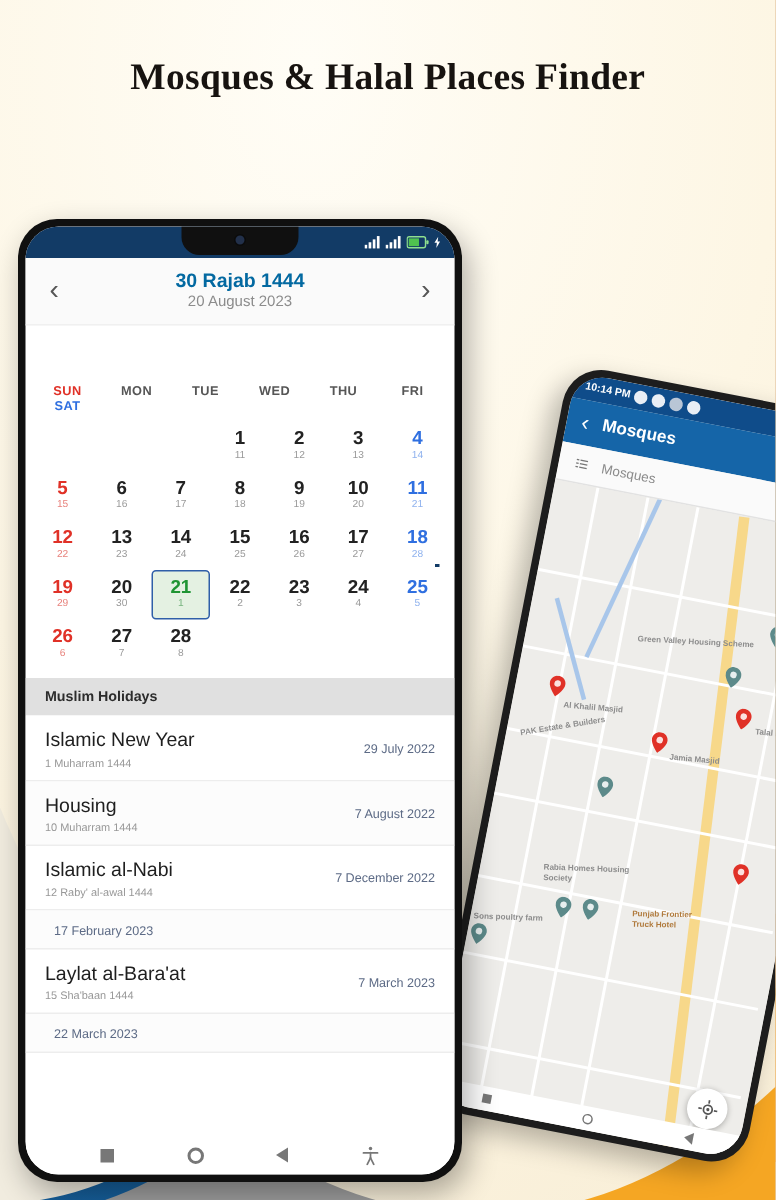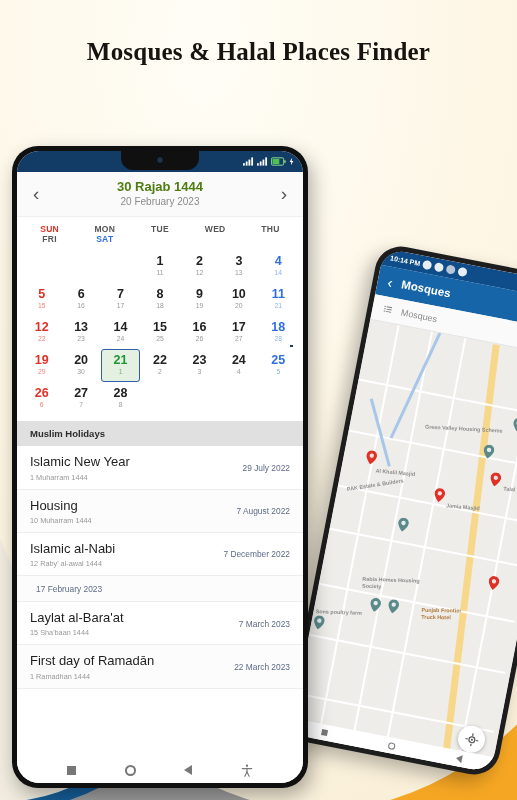--- a/index.html
+++ b/index.html
@@ -178,26 +178,26 @@
   }
   .circ-ic.dark { background: #b9c6d6; }
 
   .cal-header {
     display: flex; align-items: center; justify-content: space-between;
     padding: 7px 13px 8px; background: #fafafa; flex: 0 0 auto;
     border-bottom: 1px solid #f0f0f0;
   }
   .chev { font-size: 19px; color: #555; line-height: 1; padding: 0 3px; cursor: pointer; }
   .cal-header .mid { text-align: center; }
-  .cal-hijri { font-size: 13px; font-weight: bold; color: #4d7c0f; line-height: 1.25; }
+  .cal-hijri { font-size: 13px; font-weight: bold; color: #0369a1; line-height: 1.25; }
   .cal-greg { font-size: 10px; color: #8c8c8c; line-height: 1.3; }
 
   .weekdays {
-    display: grid; grid-template-columns: repeat(5, 1fr);
-    padding: 7px 5px 4px; flex: 0 0 auto;
+    display: grid; grid-template-columns: repeat(6, 1fr);
+    padding: 7px 5px 4px; flex: 0 0 auto; margin-top: 31px;
   }
   .weekdays div {
     text-align: center; font-size: 8.5px; font-weight: bold;
     color: #565656; letter-spacing: .3px;
   }
   .weekdays div.sun { color: #e03127; }
   .weekdays div.sat { color: #2f6fe0; }
 
   .grid {
     display: grid; grid-template-columns: repeat(7, 1fr);
@@ -435,21 +435,21 @@
           <svg width="5" height="9" viewBox="0 0 8 12">
               <path d="M5 0 L1 6.6h2.6L3 12 7 5.2H4.4z" fill="#fff"></path>
             </svg>
         </span>
       </div>
 
       <div class="cal-header">
         <span class="chev">‹</span>
         <span class="mid">
           <span class="cal-hijri" style="display:block">30 Rajab 1444</span>
-          <span class="cal-greg" style="display:block">20 February 2023</span>
+          <span class="cal-greg" style="display:block">20 August 2023</span>
         </span>
         <span class="chev">›</span>
       </div>
 
       <div class="weekdays">
           <div class="sun">SUN</div>
           <div>MON</div>
           <div>TUE</div>
           <div>WED</div>
           <div>THU</div>
@@ -606,24 +606,20 @@
             <div class="holi-date">17 February 2023</div>
           </div>
           <div class="holi-row">
             <div>
               <div class="holi-name">Laylat al-Bara'at</div>
               <div class="holi-sub">15 Sha'baan 1444</div>
             </div>
             <div class="holi-date">7 March 2023</div>
           </div>
           <div class="holi-row">
-            <div>
-              <div class="holi-name">First day of Ramadān</div>
-              <div class="holi-sub">1 Ramadhan 1444</div>
-            </div>
             <div class="holi-date">22 March 2023</div>
           </div>
         </div>
 
       <div class="p1-nav">
         <span class="nav-sq"></span>
         <span class="nav-ci"></span>
         <span class="nav-tr"></span>
         <svg width="12" height="13" viewBox="0 0 16 18">
             <g stroke="#777" stroke-width="1.6" fill="none" stroke-linecap="round">

